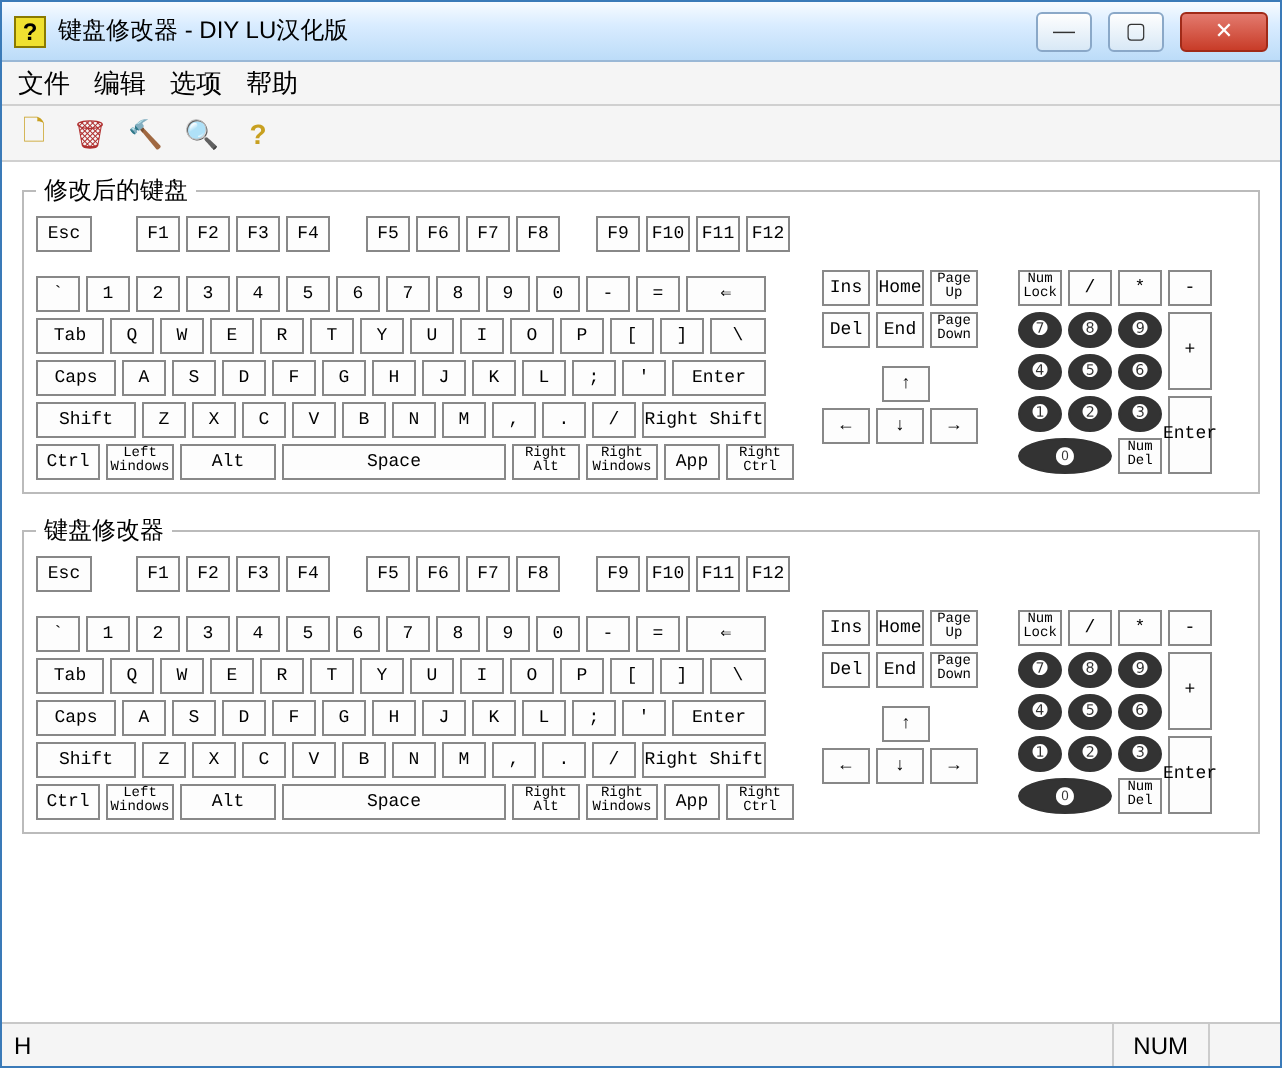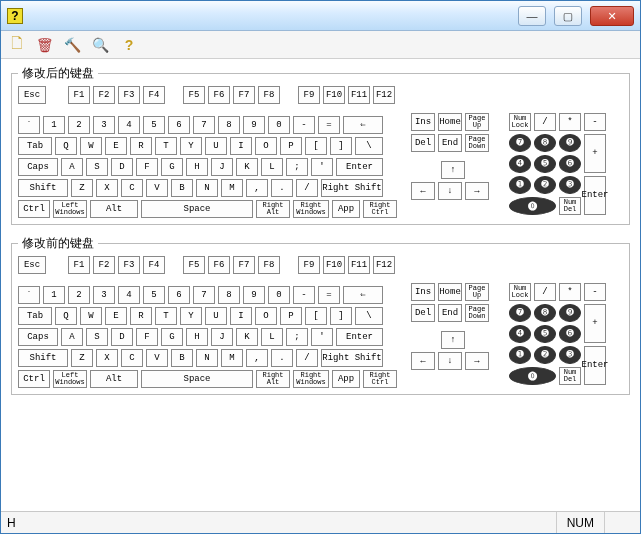--- a/index.html
+++ b/index.html
@@ -151,26 +151,33 @@
   }
   .nav-col { display:flex; flex-direction:column; gap:3px; align-items:center; }
 </style>
 </head>
 <body>
 
 <div class="window">
 
   <div class="titlebar">
     <div class="tb-icon">?</div>
+    <div class="tb-title">键盘修改器 - DIY   LU汉化版</div>
     <div class="tb-spacer"></div>
     <div class="tb-btn">—</div>
     <div class="tb-btn">▢</div>
     <div class="tb-btn tb-close">✕</div>
   </div>
 
+  <div class="menubar">
+    <span>文件</span>
+    <span>编辑</span>
+    <span>选项</span>
+    <span>帮助</span>
+  </div>
 
   <div class="toolbar">
     <div class="tool-ico" style="color:#c8a020">🗋</div>
     <div class="tool-ico" style="color:#b03030">🗑</div>
     <div class="tool-ico" style="color:#888">🔨</div>
     <div class="tool-ico" style="color:#888">🔍</div>
     <div class="tool-ico" style="color:#c8a020;font-weight:bold">?</div>
   </div>
 
   <div class="content">
@@ -329,21 +336,21 @@
                   <div class="key" style="flex:0 0 22px;font-size:7px;line-height:1;text-align:center;">Num<br>Del</div>
                 </div>
               </div>
               <div class="key" style="flex:0 0 22px;height:39px;">Enter</div>
             </div>
           </div>
         </div>
     </fieldset>
 
     <fieldset class="kbgroup">
-      <legend>修改前的键盘</legend>
+      <legend>键盘修改器</legend>
       <div class="kbd" id="kb2">
           <div class="block">
             <div class="row">
               <div class="key" style="flex:0 0 28px;">Esc</div>
               <div style="flex:0 0 16px"></div>
               <div class="key" style="flex:0 0 22px;">F1</div>
               <div class="key" style="flex:0 0 22px;">F2</div>
               <div class="key" style="flex:0 0 22px;">F3</div>
               <div class="key" style="flex:0 0 22px;">F4</div>
               <div style="flex:0 0 12px"></div>

